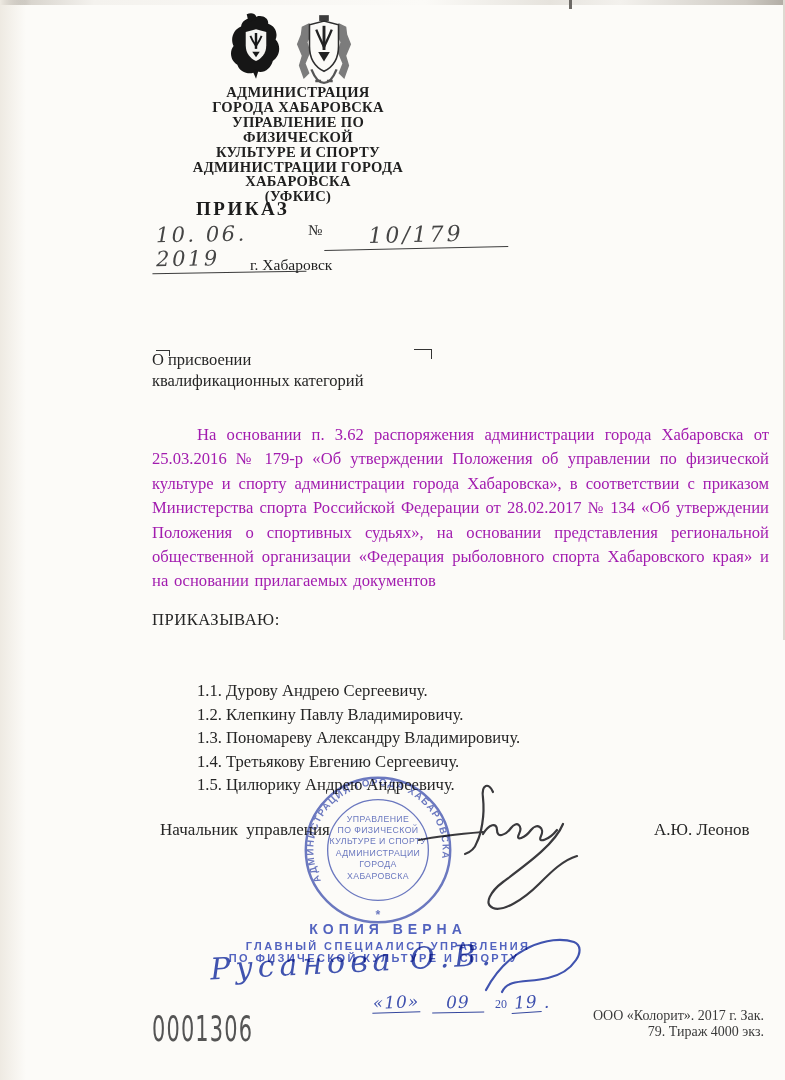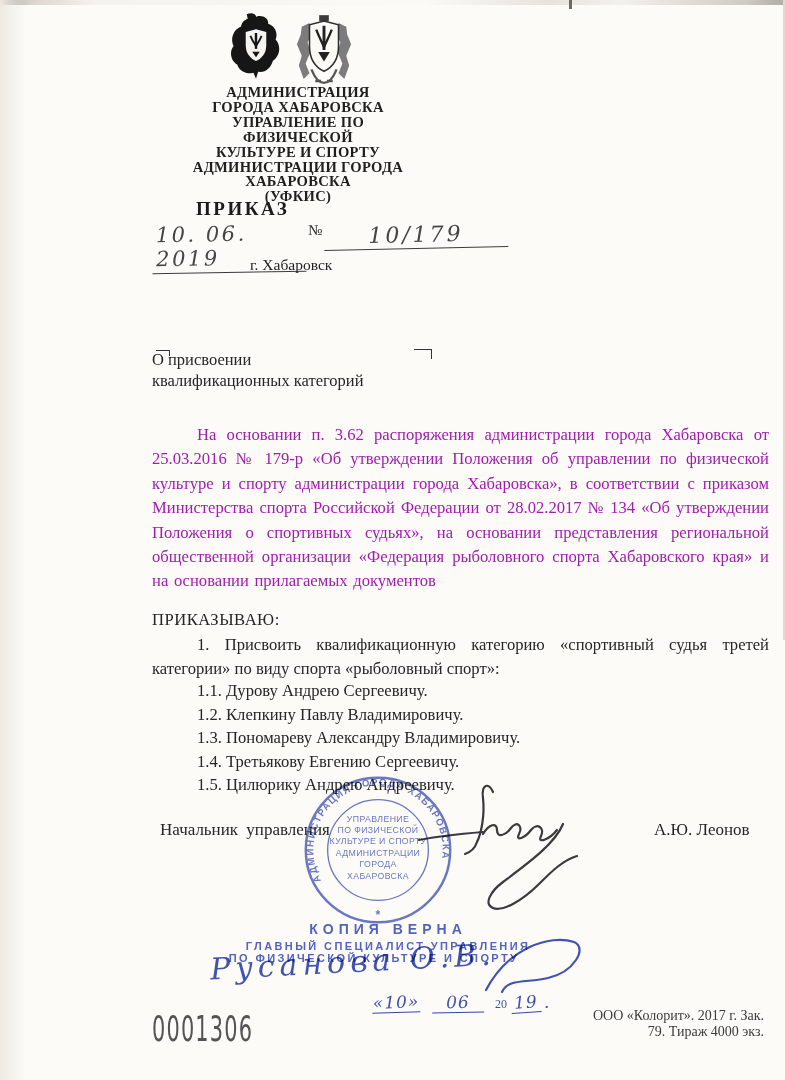--- a/index.html
+++ b/index.html
@@ -131,21 +131,20 @@
 
   <div class="abs subject">
     <div>О присвоении</div>
     <div>квалификационных категорий</div>
   </div>
   <div class="abs corner-mark"></div>
   <div class="abs o-mark"></div>
 
   <div class="abs body-par">На основании п. 3.62 распоряжения администрации города Хабаровска от 25.03.2016 № 179-р «Об утверждении Положения об управлении по физической культуре и спорту администрации города Хабаровска», в соответствии с приказом Министерства спорта Российской Федерации от 28.02.2017 № 134 «Об утверждении Положения о спортивных судьях», на основании представления региональной общественной организации «Федерация рыболовного спорта Хабаровского края» и на основании прилагаемых документов</div>
   <div class="abs order-word">ПРИКАЗЫВАЮ:</div>
-  <div class="abs order-item">1. Присвоить квалификационную категорию «спортивный судья третей категории» по виду спорта «рыболовный спорт»:</div>
   <div class="abs subitems">
     <div>1.1. Дурову Андрею Сергеевичу.</div>
     <div>1.2. Клепкину Павлу Владимировичу.</div>
     <div>1.3. Пономареву Александру Владимировичу.</div>
     <div>1.4. Третьякову Евгению Сергеевичу.</div>
     <div>1.5. Цилюрику Андрею Андреевичу.</div>
   </div>
 
   <div class="abs sign-title">Начальник  управления</div>
   <div class="abs sign-name">А.Ю. Леонов</div>
@@ -185,21 +184,21 @@
     <div class="cs3">ПО ФИЗИЧЕСКОЙ  КУЛЬТУРЕ И СПОРТУ</div>
   </div>
 
   <div class="abs hw sig2">Русанова О.В.</div>
   <svg class="abs sig2-tail" viewBox="0 0 112 82">
     <path d="M 8,62 C 30,20 72,6 96,14 C 110,20 96,44 70,50 C 50,55 30,50 24,64" stroke="#4154b4" stroke-width="2.2" fill="none" stroke-linecap="round"></path>
   </svg>
 
   <div class="abs copy-date">
     <span class="cd-seg cd-day"><span class="cd-hw">«10»</span></span>
-    <span class="cd-seg cd-month"><span class="cd-hw">06</span></span>
+    <span class="cd-seg cd-month"><span class="cd-hw">09</span></span>
     <span class="cd-century">20</span>
     <span class="cd-seg cd-year"><span class="cd-hw">19</span></span>
     <span class="cd-hw">.</span>
   </div>
 
   <div class="abs serial">0001306</div>
   <div class="abs print-info">ООО «Колорит». 2017 г. Зак. 79. Тираж 4000 экз.</div>
 
 </div>
 

